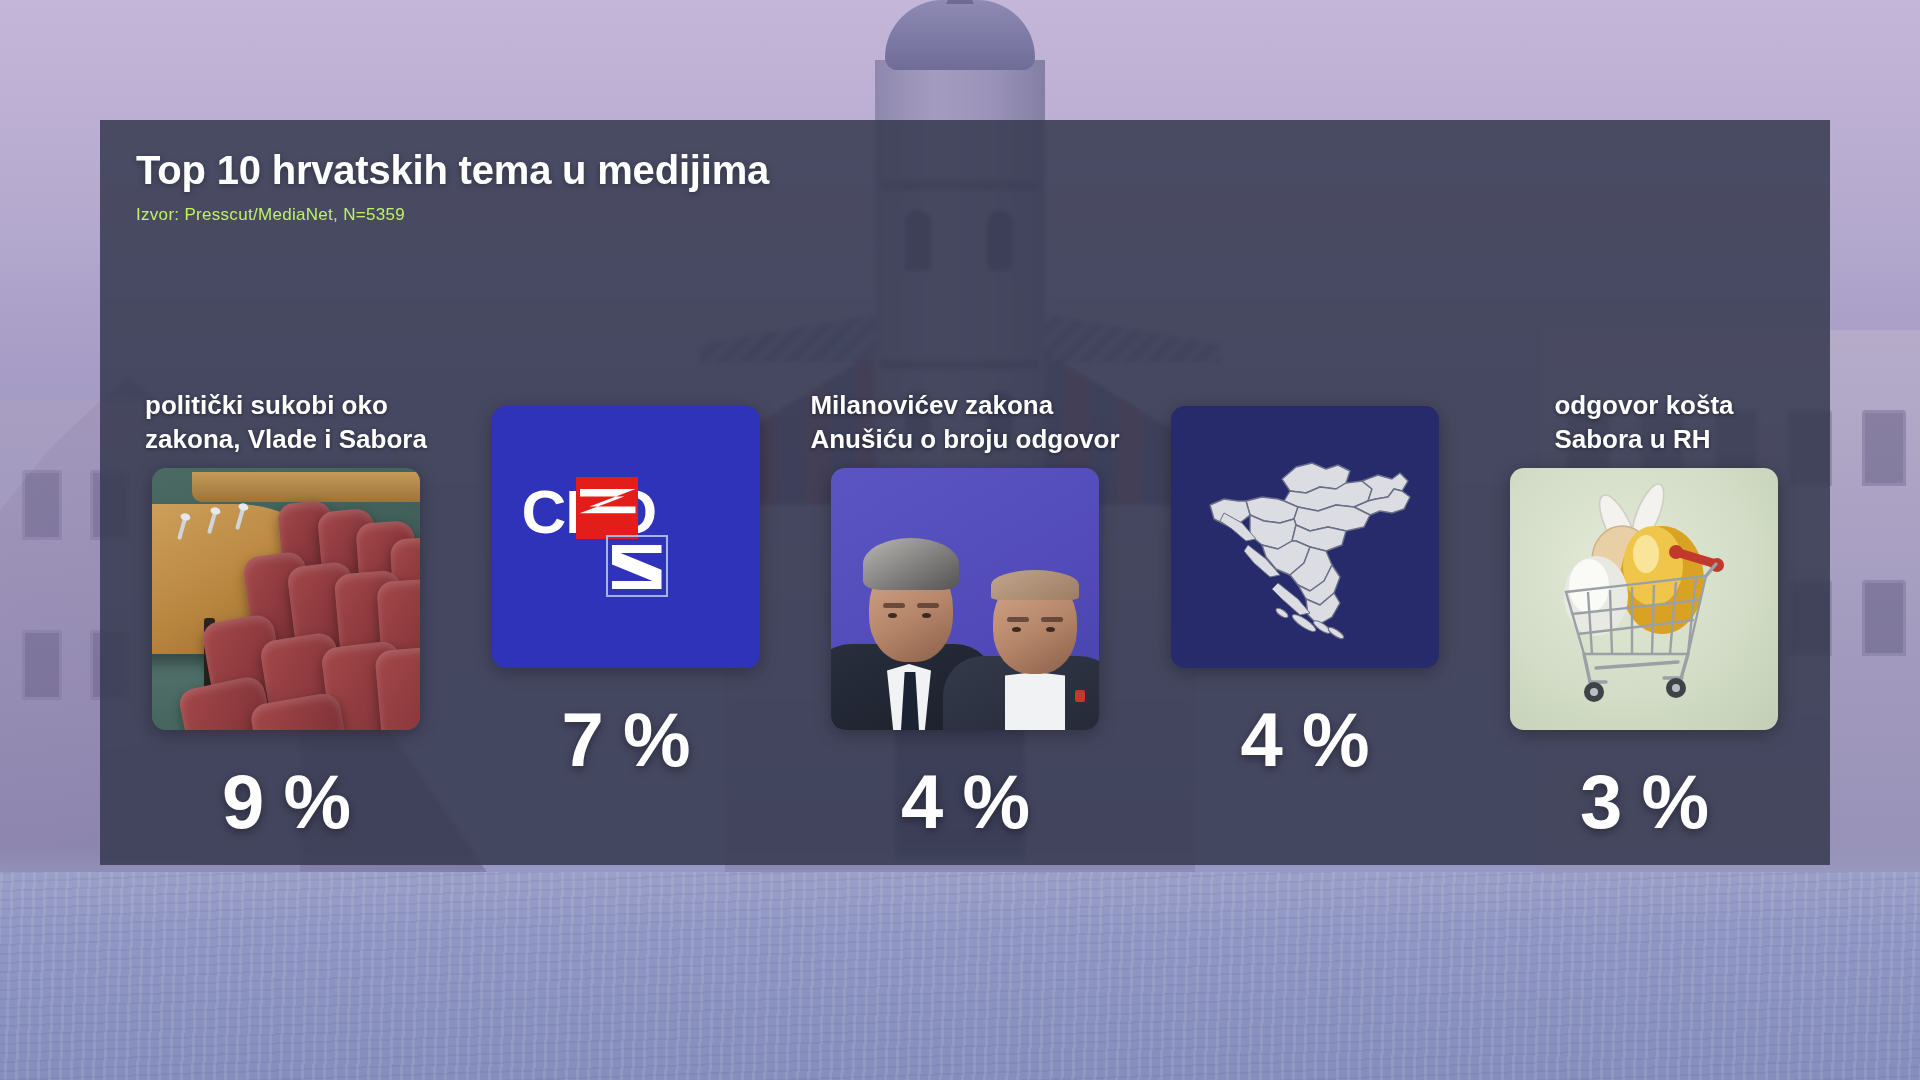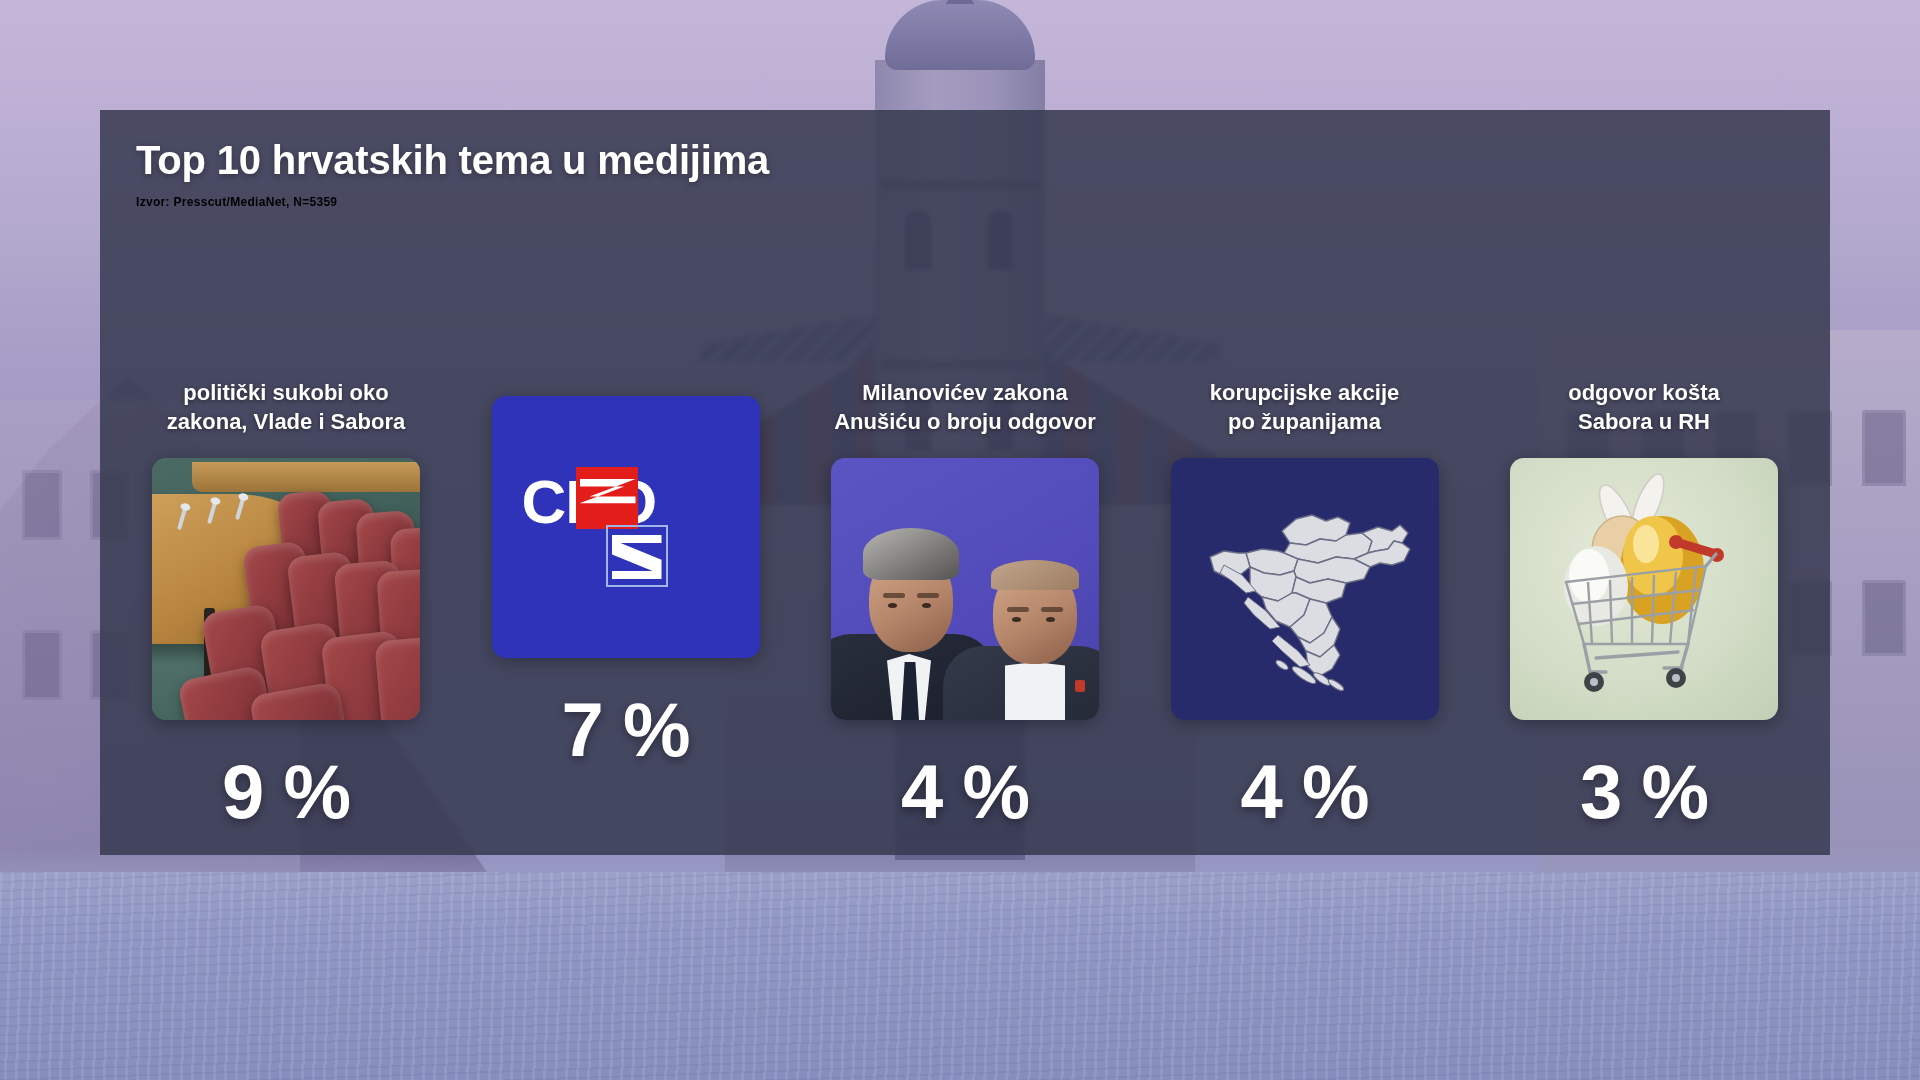--- a/index.html
+++ b/index.html
@@ -124,43 +124,43 @@
       repeating-linear-gradient(92deg, rgba(255,255,255,.09) 0 3px, transparent 3px 11px),
       repeating-linear-gradient(178deg, rgba(60,60,110,.08) 0 2px, transparent 2px 9px);
   }
   .square-haze{
     position:absolute; left:0; top:845px; width:1920px; height:60px;
     background:linear-gradient(180deg, rgba(150,152,196,0) 0%, rgba(154,160,200,.9) 100%);
   }
 
   
   .panel {
-    position:absolute; left:100px; top:110px; width:1730px; height:745px;
+    position:absolute; left:100px; top:120px; width:1730px; height:745px;
     background:rgba(55,58,80,.86);
     backdrop-filter:blur(2px);
   }
   .panel-head { padding:28px 0 0 36px; }
   .panel-title {
     color:#ffffff; font-size:40px; font-weight:700; letter-spacing:-0.2px;
     text-shadow:0 2px 6px rgba(0,0,0,.35);
   }
   .panel-sub {
-    margin-top:12px; color:#000000; font-size:12px; font-weight:700;
+    margin-top:12px; color:#bef264; font-size:17px; font-weight:400;
     letter-spacing:.3px;
   }
 
   .cols {
     position:absolute; left:0; top:268px; width:1730px;
     display:flex; justify-content:space-between; padding:0 28px;
   }
   .col { width:316px; display:flex; flex-direction:column; align-items:center; }
 
   .col-label {
-    color:#ffffff; font-size:22px; font-weight:700; line-height:1.32;
-    text-align:center; height:62px; text-shadow:0 1px 4px rgba(0,0,0,.5);
+    color:#ffffff; font-size:26px; font-weight:700; line-height:1.32;
+    text-align:left; height:62px; text-shadow:0 1px 4px rgba(0,0,0,.5);
   }
   .thumb {
     margin-top:18px; width:268px; height:262px; border-radius:14px;
     overflow:hidden; position:relative;
     box-shadow:0 4px 18px rgba(0,0,0,.30);
   }
   .col-value {
     margin-top:34px; color:#ffffff; font-size:76px; font-weight:700;
     letter-spacing:-1px; line-height:1;
     text-shadow:0 3px 10px rgba(0,0,0,.4);
@@ -398,24 +398,20 @@
           <div class="p-brow" style="left:58px; bottom:108px; width:22px;"></div>
           <div class="p-brow" style="left:92px; bottom:108px; width:22px;"></div>
           <div class="p-eye" style="left:63px; bottom:98px;"></div>
           <div class="p-eye" style="left:97px; bottom:98px;"></div>
         </div>
       </div>
       <div class="col-value">4 %</div>
     </div>
 
     <div class="col">
-      <div class="col-label">
-        <div>korupcijske akcije</div>
-        <div>po županijama</div>
-      </div>
       <div class="thumb t-map">
         <svg width="238" height="220" viewBox="0 0 238 220">
           <g fill="#dcdde2" stroke="#6a6e86" stroke-width="1.4" stroke-linejoin="round">
             <path d="M96 52 L110 40 L126 36 L140 42 L152 38 L164 44 L160 56 L150 62 L134 60 L120 66 L104 64 Z"></path>
             <path d="M104 64 L120 66 L134 60 L150 62 L160 56 L176 54 L186 62 L182 74 L168 80 L150 78 L132 84 L112 80 L98 74 Z"></path>
             <path d="M176 54 L192 48 L206 52 L214 46 L222 54 L216 64 L208 62 L202 70 L190 72 L182 74 L186 62 Z"></path>
             <path d="M182 74 L190 72 L202 70 L208 62 L216 64 L224 70 L218 82 L206 86 L194 84 L184 88 L168 80 Z"></path>
             <path d="M60 74 L76 70 L92 72 L98 74 L112 80 L108 92 L94 96 L78 94 L64 88 Z"></path>
             <path d="M24 78 L38 72 L52 74 L60 74 L64 88 L54 96 L40 98 L28 92 Z"></path>
             <path d="M112 80 L132 84 L150 78 L168 80 L184 88 L178 100 L160 104 L142 100 L124 104 L110 98 L108 92 Z"></path>

